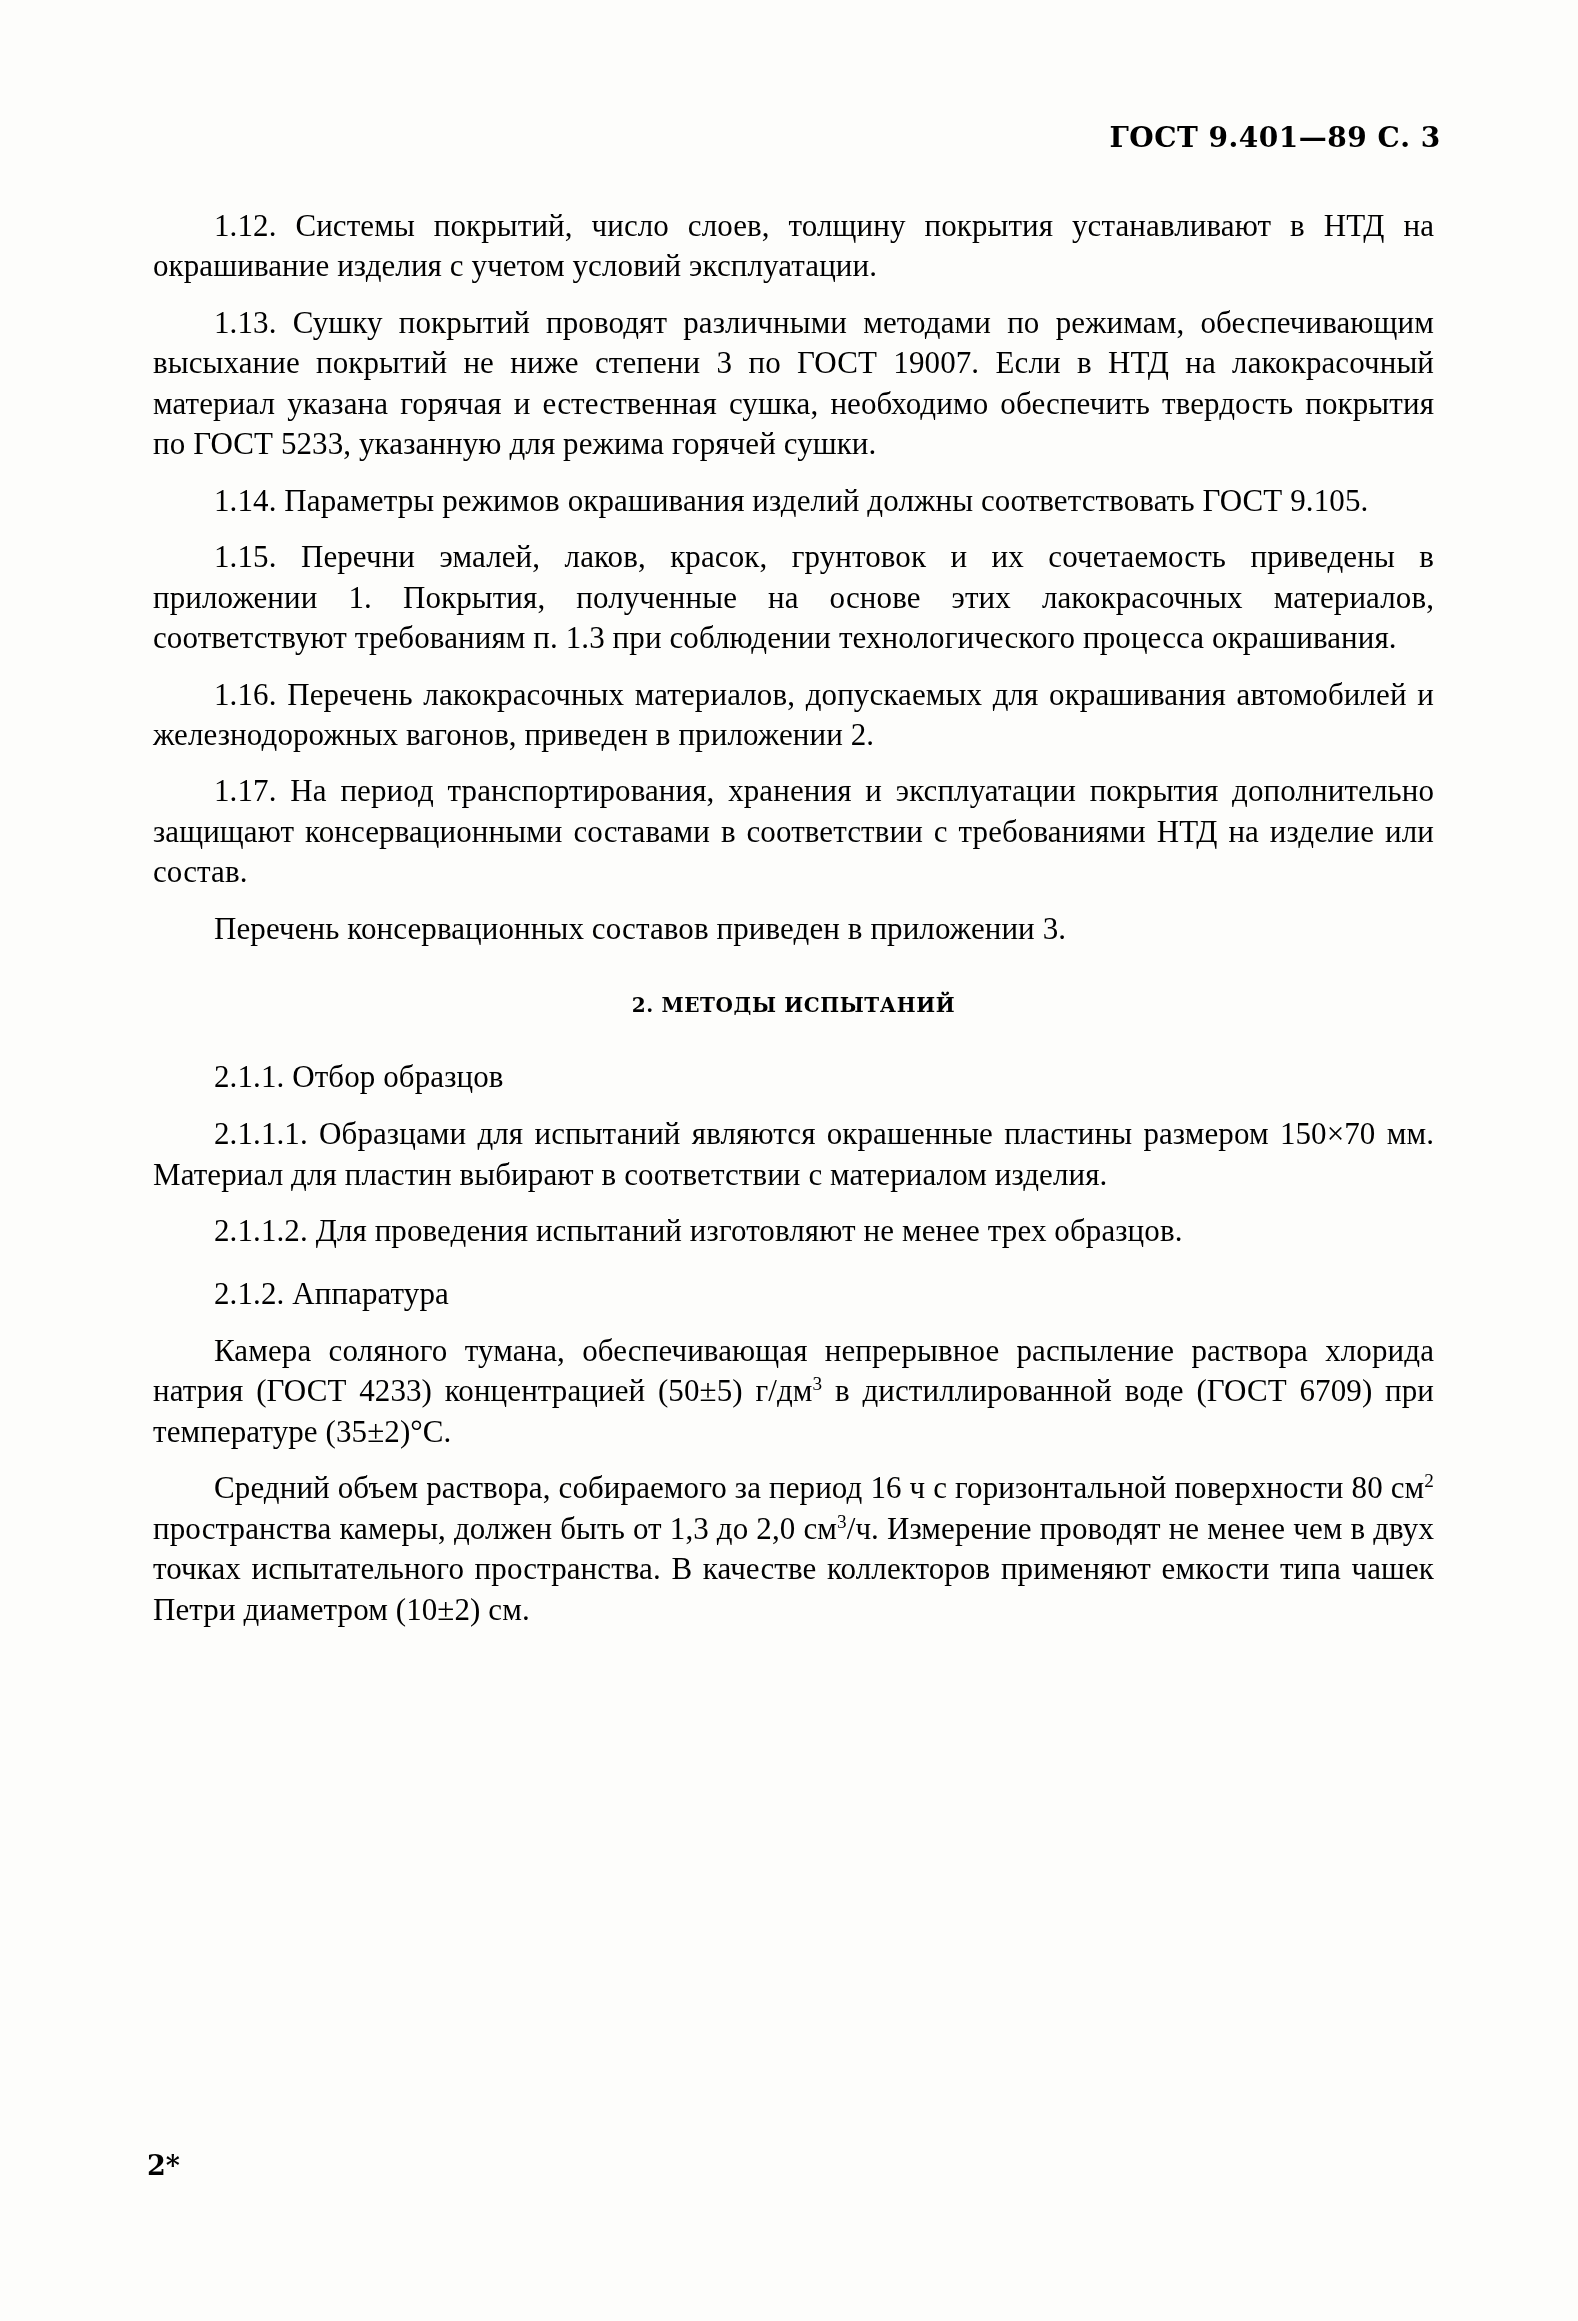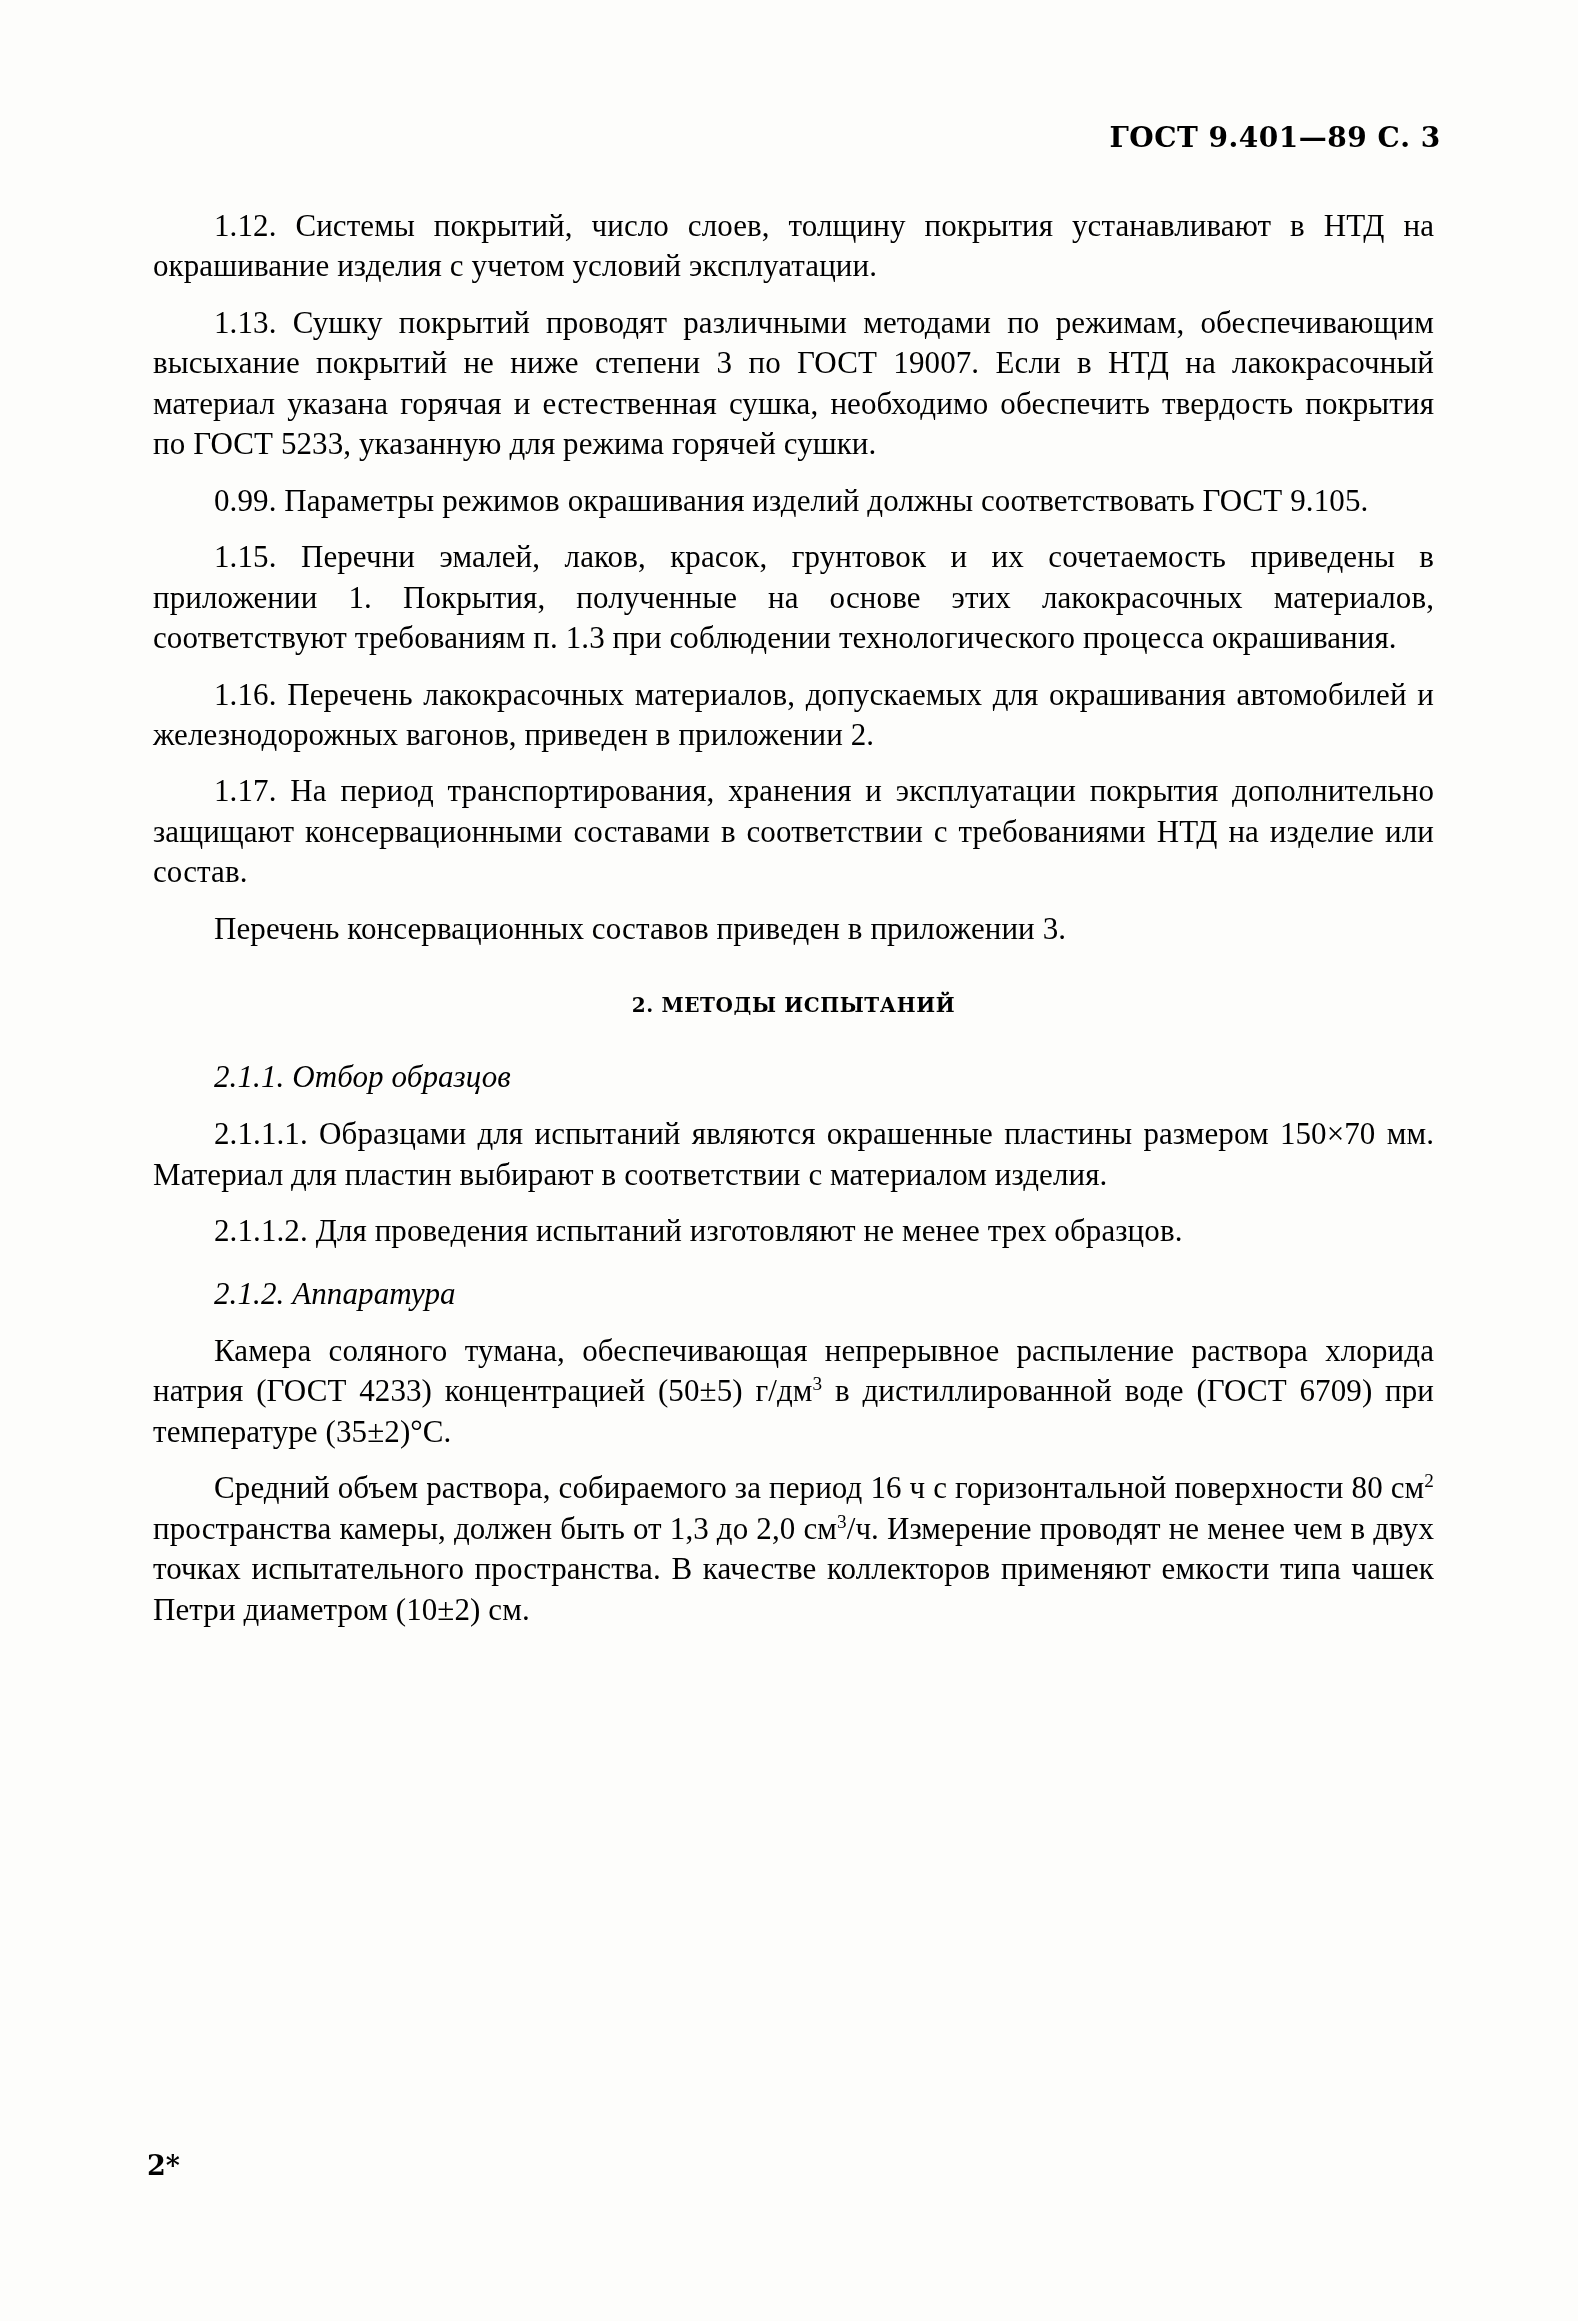--- a/index.html
+++ b/index.html
@@ -55,21 +55,20 @@
     margin: 43px 0 39px 0;
     letter-spacing: 0.6px;
     text-indent: 0;
   }
   .spaced {
     letter-spacing: 5px;
     word-spacing: 8.3px;
     text-align: justify;
   }
   .italic {
-    font-style: italic;
   }
   .gap-top {
     margin-top: 22px;
   }
   .gap-top-sm {
     margin-top: 16.7px;
   }
   sup {
     font-size: 0.62em;
     vertical-align: super;
@@ -89,21 +88,21 @@
 
 <div class="page">
   <div class="content">
 
     <div class="header">ГОСТ 9.401—89 С. 3</div>
 
     <div class="body-text">
 
       <p>1.12. Системы покрытий, число слоев, толщину покрытия устанавливают в НТД на окрашивание  изделия  с учетом условий эксплуатации.</p>
       <p>1.13. Сушку покрытий проводят различными методами по режимам, обеспечивающим высыхание покрытий не ниже степени 3 по ГОСТ 19007. Если в НТД на лакокрасочный материал указана горячая и естественная сушка, необходимо обеспечить твердость покрытия по ГОСТ 5233, указанную для режима горячей сушки.</p>
-      <p>0.99. Параметры режимов окрашивания изделий должны соответствовать ГОСТ 9.105.</p>
+      <p>1.14. Параметры режимов окрашивания изделий должны соответствовать ГОСТ 9.105.</p>
       <p>1.15. Перечни эмалей, лаков, красок, грунтовок и их сочетаемость приведены в приложении 1. Покрытия, полученные на основе этих лакокрасочных материалов, соответствуют требованиям п. 1.3 при соблюдении технологического процесса окрашивания.</p>
       <p>1.16. Перечень лакокрасочных материалов, допускаемых для окрашивания автомобилей и железнодорожных вагонов, приведен в приложении 2.</p>
       <p>1.17. На период транспортирования, хранения и эксплуатации покрытия дополнительно защищают консервационными составами в соответствии с требованиями НТД на изделие или состав.</p>
       <p>Перечень консервационных составов приведен в приложении 3.</p>
 
       <p class="sec-title">2. МЕТОДЫ ИСПЫТАНИЙ</p>
 
 
       <p class="italic gap-top">2.1.1. Отбор образцов</p>
 

